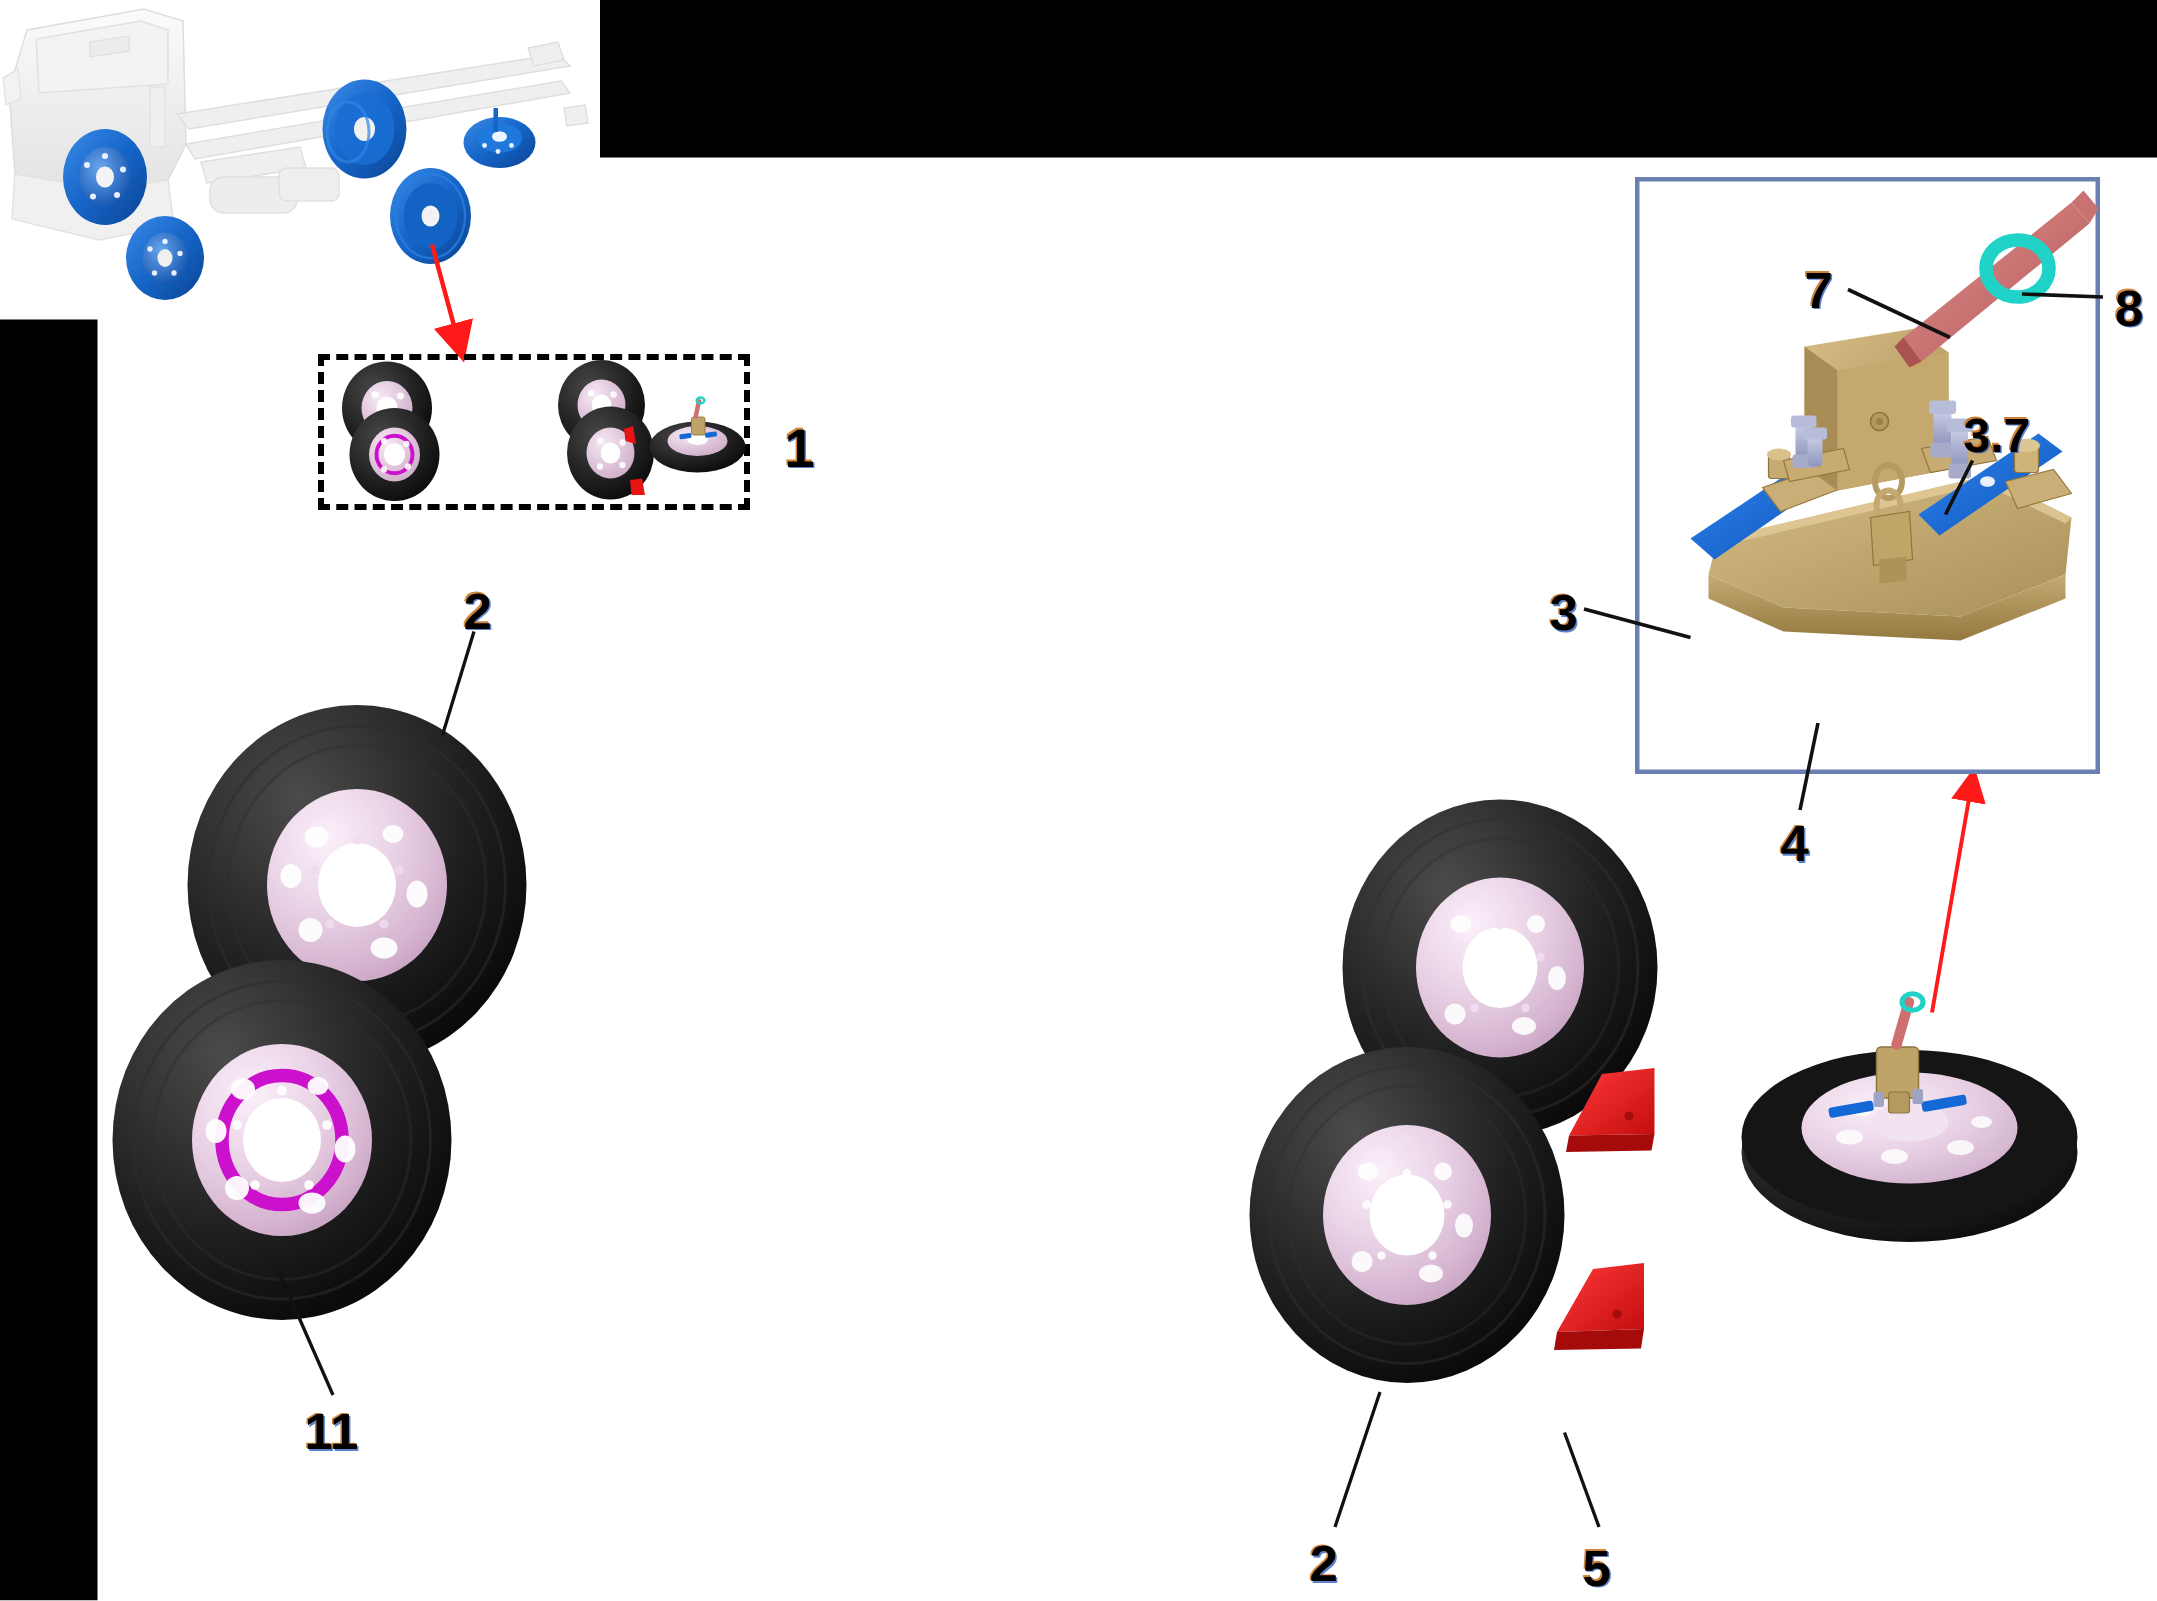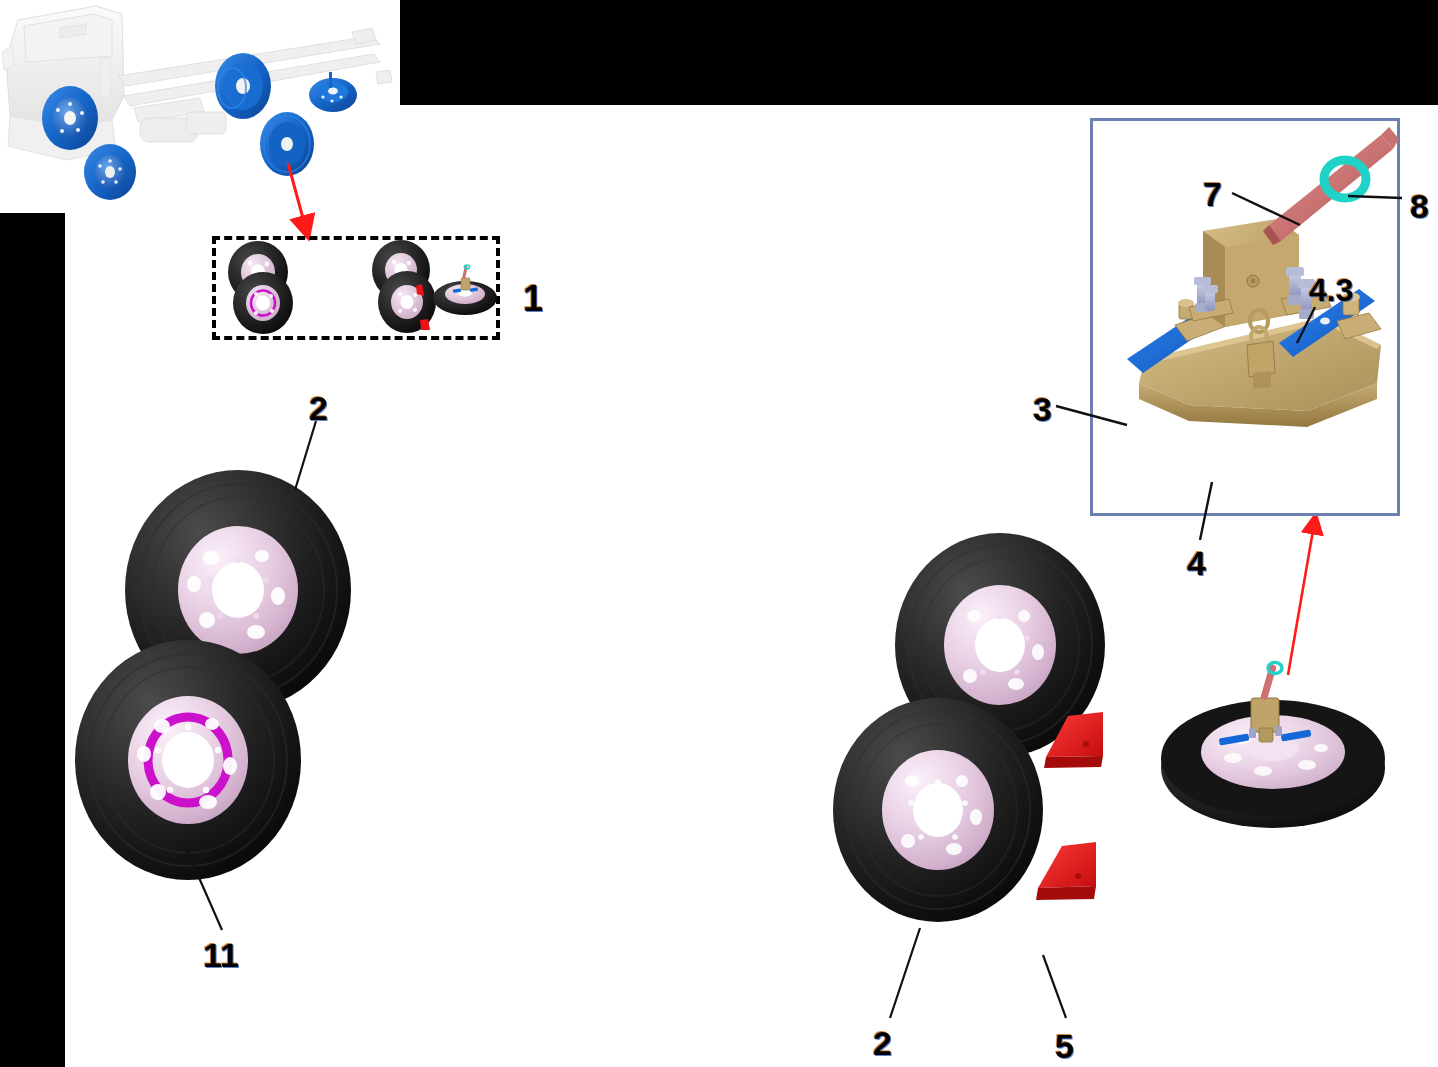--- a/index.html
+++ b/index.html
@@ -535,17 +535,17 @@
       <line x1="36" y1="246" x2="107" y2="265" stroke="#111111" stroke-width="2.4"></line>
       <line x1="180" y1="380" x2="192" y2="322" stroke="#111111" stroke-width="2.4"></line>
       <line x1="212" y1="33" x2="280" y2="65" stroke="#111111" stroke-width="2.4"></line>
       <line x1="382" y1="38" x2="328" y2="36" stroke="#111111" stroke-width="2.4"></line>
       <line x1="295" y1="147" x2="277" y2="183" stroke="#111111" stroke-width="2.4"></line>
     </svg>
   </div>
 
   <div class="num n34" style="left:1033px;top:392px;">3</div>
   <div class="num n34" style="left:1187px;top:546px;">4</div>
-  <div class="num n32" style="left:1309px;top:274px;">4.3</div>
+  <div class="num n32" style="left:1309px;top:274px;">3.7</div>
   <div class="num n34" style="left:1203px;top:177px;">7</div>
   <div class="num n34" style="left:1410px;top:189px;">8</div>
 
 </div>
 
 </body></html>

